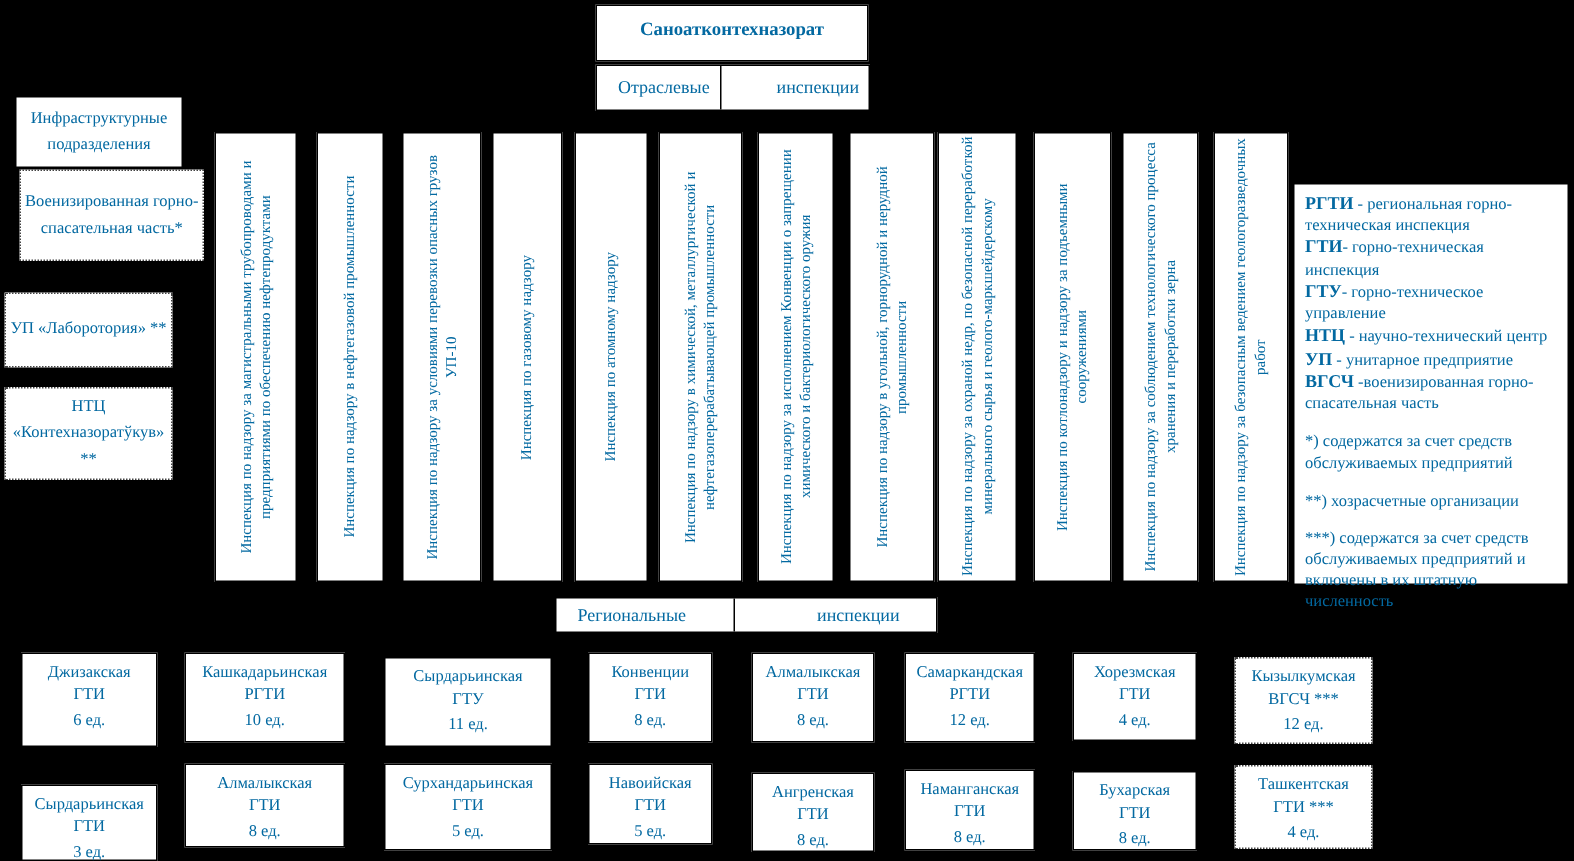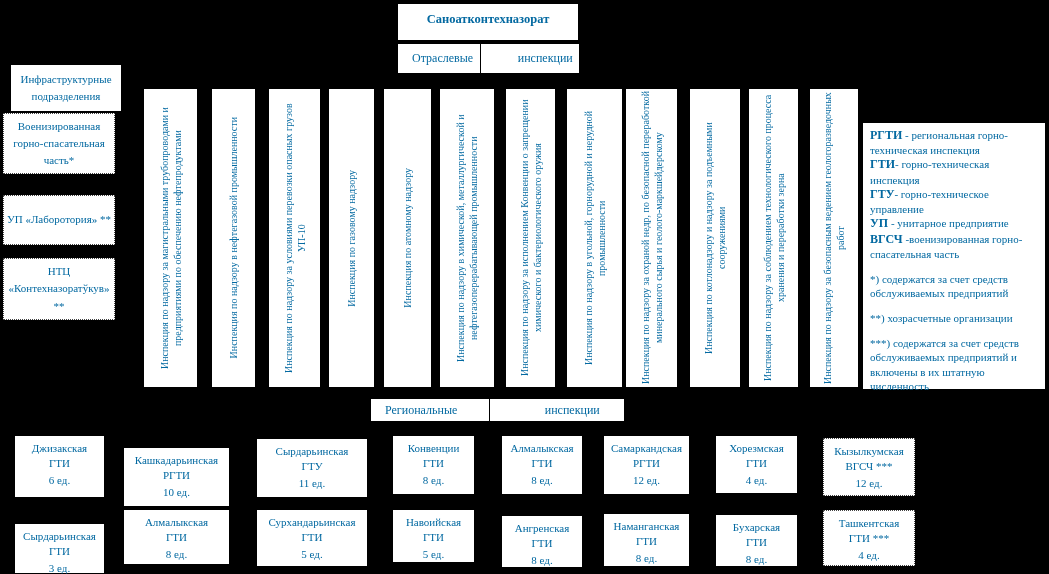--- a/index.html
+++ b/index.html
@@ -40,21 +40,21 @@
   </div>
 
   <div class="box solid split" style="left:397px;top:43px;width:183px;height:31px">
     <div class="cell leftpad">Отраслевые</div>
     <div class="cell">инспекции</div>
   </div>
 
   <div class="box solid infra" style="left:10px;top:64px;width:112px;height:48px">
     <span>Инфраструктурные подразделения</span>
   </div>
-  <div class="box dotted infra" style="left:3px;top:113px;width:112px;height:61px">
+  <div class="box dotted infra" style="left:13px;top:113px;width:123px;height:61px">
     <span>Военизированная горно-спасательная часть*</span>
   </div>
   <div class="box dotted infra" style="left:3px;top:195px;width:112px;height:50px">
     <span>УП «Лаборотория» **</span>
   </div>
   <div class="box dotted infra" style="left:3px;top:258px;width:112px;height:62px">
     <span>НТЦ «Контехназоратўкув» **</span>
   </div>
 
   <div class="box solid vbox" style="left:143px;width:55px">
@@ -91,38 +91,39 @@
     <span class="vtext">Инспекция по надзору за соблюдением технологического процесса хранения и переработки зерна</span>
   </div>
   <div class="box solid vbox" style="left:809px;width:50px">
     <span class="vtext">Инспекция по надзору за безопасным ведением геологоразведочных работ</span>
   </div>
 
   <div class="box solid legend" style="left:862px;top:122px;width:184px;height:268px">
     <div class="legend-item"><b>РГТИ</b><span> - региональная горно-техническая инспекция</span></div>
     <div class="legend-item"><b>ГТИ</b><span>- горно-техническая инспекция</span></div>
     <div class="legend-item"><b>ГТУ</b><span>- горно-техническое управление</span></div>
+    <div class="legend-item"><b>НТЦ</b><span> - научно-технический центр</span></div>
     <div class="legend-item"><b>УП</b><span> - унитарное предприятие</span></div>
     <div class="legend-item"><b>ВГСЧ</b><span> -военизированная горно-спасательная часть</span></div>
     <div class="legend-item sp"><span>*) содержатся за счет средств обслуживаемых предприятий</span></div>
     <div class="legend-item sp"><span>**) хозрасчетные организации</span></div>
     <div class="legend-item sp"><span>***) содержатся за счет средств обслуживаемых предприятий и включены в их штатную численность</span></div>
   </div>
 
   <div class="box solid split" style="left:370px;top:398px;width:255px;height:24px">
     <div class="cell leftpad">Региональные</div>
     <div class="cell">инспекции</div>
   </div>
 
   <div class="box solid rbox" style="left:14px;top:435px;width:91px;height:63px">
     <div>Джизакская</div>
     <div>ГТИ</div>
     <div class="rcount">6 ед.</div>
   </div>
-  <div class="box solid rbox" style="left:123px;top:447px;width:107px;height:60px">
+  <div class="box solid rbox" style="left:123px;top:435px;width:107px;height:60px">
     <div>Кашкадарьинская</div>
     <div>РГТИ</div>
     <div class="rcount">10 ед.</div>
   </div>
   <div class="box solid rbox" style="left:256px;top:438px;width:112px;height:60px">
     <div>Сырдарьинская</div>
     <div>ГТУ</div>
     <div class="rcount">11 ед.</div>
   </div>
   <div class="box solid rbox" style="left:392px;top:435px;width:83px;height:60px">

